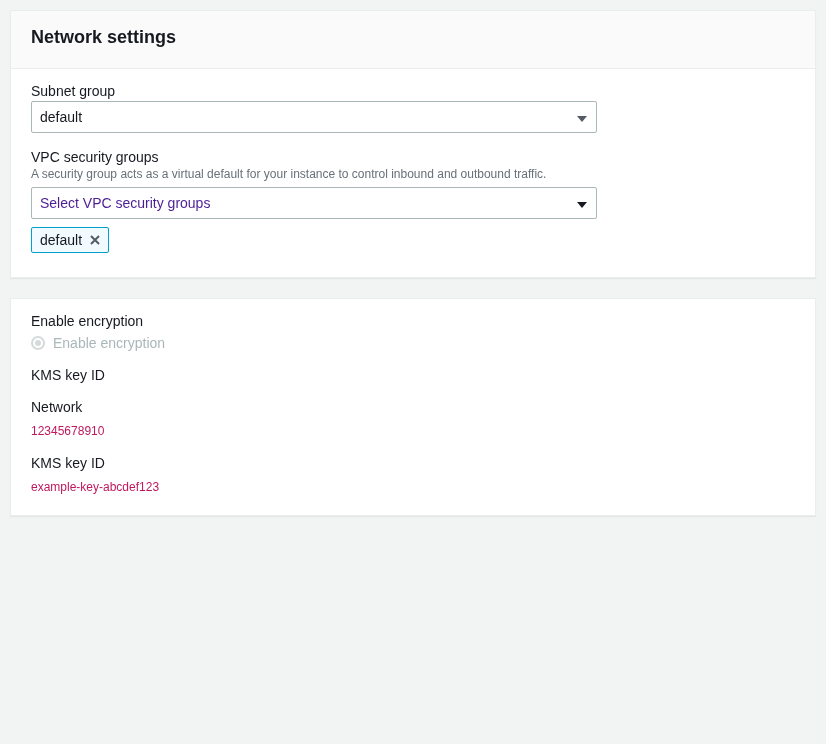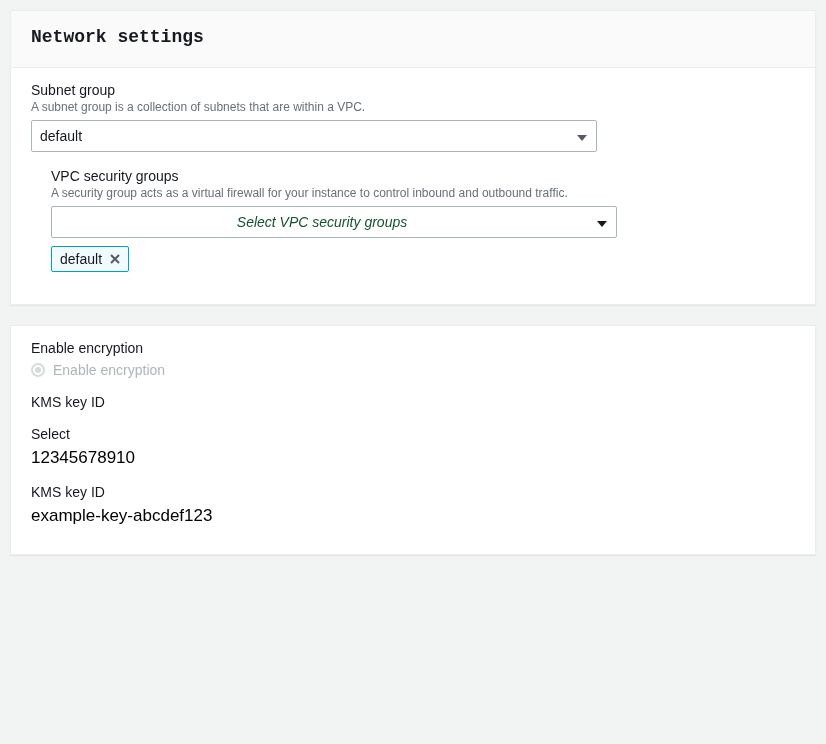--- a/index.html
+++ b/index.html
@@ -17,29 +17,28 @@
     .panel {
       background: #ffffff;
       border: 1px solid #eaeded;
       margin-bottom: 20px;
       box-shadow: 0 1px 1px rgba(0,0,0,0.05);
     }
     .panel-header {
       background: #fafafa;
       border-bottom: 1px solid #eaeded;
       padding: 16px 20px 20px 20px;
-      font-family: Liberation Mono, monospace;
     }
     .panel-title {
       font-size: 18px;
       font-weight: 700;
       color: #16191f;
     }
     .panel-body {
-      padding: 14px 20px 28px 20px;
+      padding: 14px 20px 20px 20px;
     }
     .field {
       margin-bottom: 16px;
     }
     .field-label {
       font-size: 14px;
       color: #16191f;
       margin-bottom: 2px;
       display: block;
     }
@@ -60,23 +59,21 @@
       border: 1px solid #aab7b8;
       border-radius: 2px;
       background: #ffffff;
       font-size: 14px;
       color: #16191f;
       display: flex;
       align-items: center;
       cursor: pointer;
     }
     .select.placeholder {
-      color: #14532d;
-      font-style: italic;
-      justify-content: center;
+      color: #4c1d95;
     }
     .select-caret {
       position: absolute;
       right: 10px;
       top: 50%;
       transform: translateY(-50%);
       pointer-events: none;
     }
     .token-row {
       margin-top: 8px;
@@ -133,51 +130,50 @@
     .readonly-field {
       margin-bottom: 16px;
     }
     .readonly-label {
       font-size: 14px;
       color: #16191f;
       margin-bottom: 6px;
       display: block;
     }
     .readonly-value {
-      font-size: 17px;
-      color: #000000;
+      font-size: 12px;
+      color: #be185d;
     }
   </style>
 </head>
 <body>
 
 <div class="panel">
   <div class="panel-header">
     <h2 class="panel-title">Network settings</h2>
   </div>
   <div class="panel-body">
 
     <div class="field">
       <span class="field-label">Subnet group</span>
-      <span class="field-description">A subnet group is a collection of subnets that are within a VPC.</span>
       <div class="select-wrapper">
         <div class="select">
           <span>default</span>
         </div>
         <span class="select-caret">
           <svg width="10" height="6" viewBox="0 0 10 6">
               <path d="M0 0 L5 6 L10 0 Z" fill="#545b64"></path>
             </svg>
         </span>
       </div>
     </div>
 
-    <div class="field" style="margin-bottom:4px;margin-left:20px;">
+    <div class="field" style="margin-bottom:4px;">
       <span class="field-label">VPC security groups</span>
-      <span class="field-description">A security group acts as a virtual firewall for your instance to control inbound and outbound traffic.</span>
+      <span class="field-description">A security group acts as a virtual default for your instance to control inbound and outbound traffic.</span>
       <div class="select-wrapper">
         <div class="select placeholder">
           <span>Select VPC security groups</span>
         </div>
         <span class="select-caret">
           <svg width="10" height="6" viewBox="0 0 10 6">
               <path d="M0 0 L5 6 L10 0 Z" fill="#16191f"></path>
             </svg>
         </span>
       </div>
@@ -207,21 +203,21 @@
           <span class="radio-label-disabled">Enable encryption</span>
         </div>
       </div>
     </div>
 
     <div class="field">
       <span class="field-label" style="margin-bottom:6px;">KMS key ID</span>
     </div>
 
     <div class="readonly-field">
-      <span class="readonly-label">Select</span>
+      <span class="readonly-label">Network</span>
       <span class="readonly-value">12345678910</span>
     </div>
 
     <div class="readonly-field" style="margin-bottom:0;">
       <span class="readonly-label">KMS key ID</span>
       <span class="readonly-value">example-key-abcdef123</span>
     </div>
 
   </div>
 </div>

